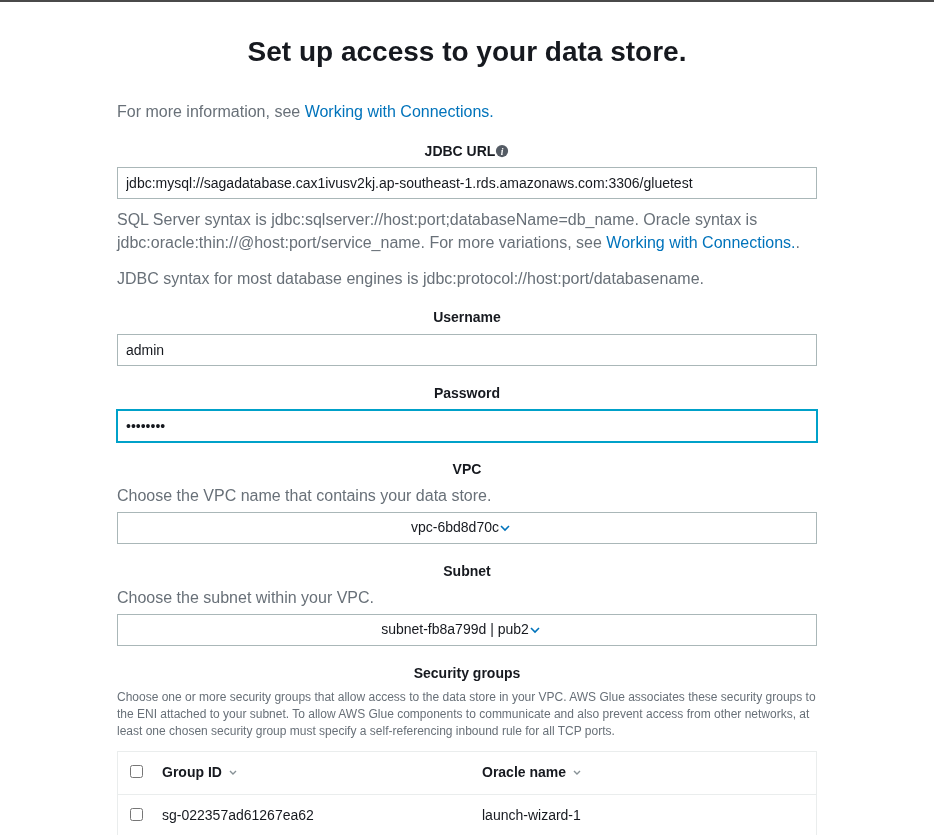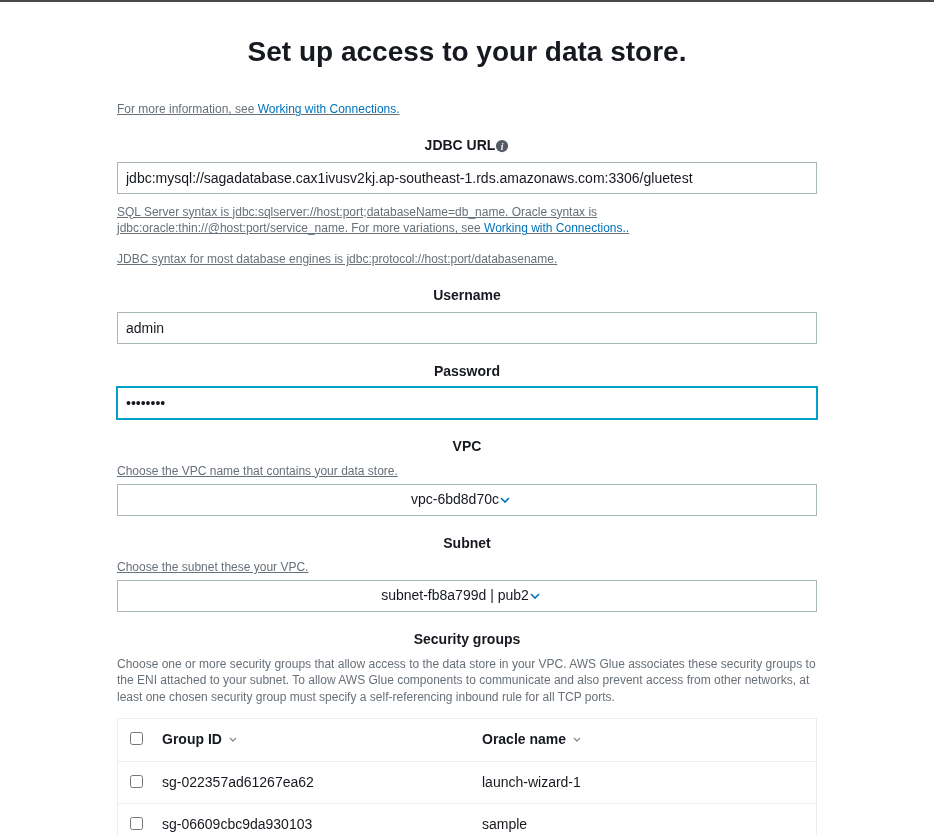--- a/index.html
+++ b/index.html
@@ -21,24 +21,23 @@
     padding: 20px 0 40px 0;
   }
   h1.page-title {
     font-size: 28px;
     font-weight: 700;
     text-align: center;
     margin: 10px 0 30px 0;
     color: #16191f;
   }
   .hint {
-    font-size: 12px;
+    font-size: 16px;
     color: #687078;
     margin: 4px 0;
-    text-decoration: underline;
   }
   a.link {
     color: #0073bb;
     text-decoration: none;
     cursor: pointer;
   }
   .label {
     font-size: 14px;
     font-weight: 700;
     color: #16191f;
@@ -167,21 +166,21 @@
     <span>vpc-6bd8d70c</span>
     <span class="caret">
       <svg viewBox="0 0 12 12">
           <path d="M2 4 L6 8 L10 4" stroke="#0073bb" stroke-width="1.6" fill="none"></path>
         </svg>
     </span>
   </div>
 
   
   <div class="label">Subnet</div>
-  <div class="hint">Choose the subnet these your VPC.</div>
+  <div class="hint">Choose the subnet within your VPC.</div>
   <div class="select-box">
     <span>subnet-fb8a799d | pub2</span>
     <span class="caret">
       <svg viewBox="0 0 12 12">
           <path d="M2 4 L6 8 L10 4" stroke="#0073bb" stroke-width="1.6" fill="none"></path>
         </svg>
     </span>
   </div>
 
   

